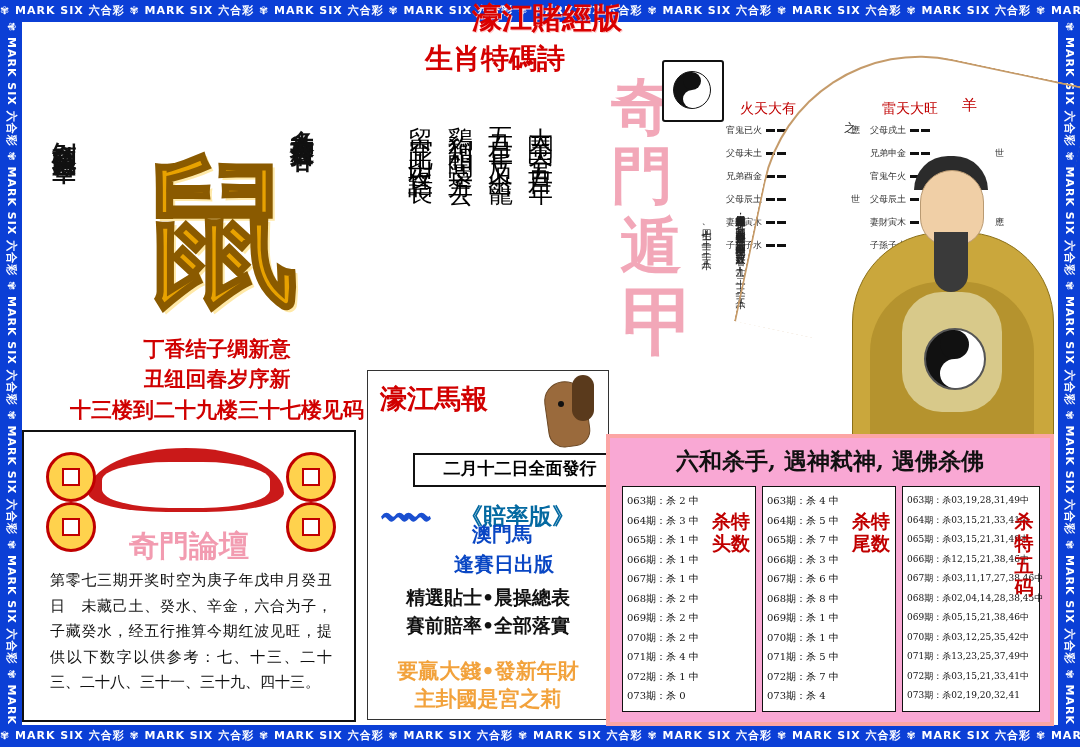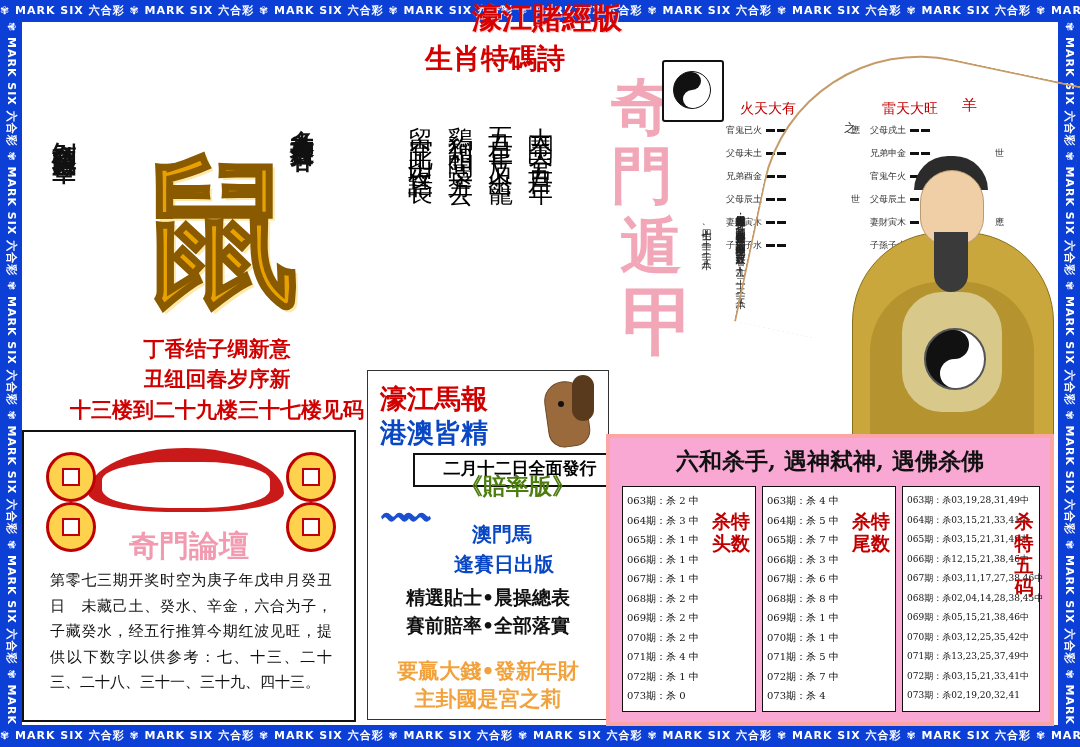--- a/index.html
+++ b/index.html
@@ -178,22 +178,22 @@
   .horse .hhead{position:absolute;left:168px;top:4px;width:64px;height:74px;}
   .horse .hhead .face{position:absolute;left:10px;top:6px;width:40px;height:64px;
     background:#9a6a3c;border-radius:20px 22px 16px 16px;transform:rotate(-8deg);border:1px solid #6b4825;}
   .horse .hhead .mane{position:absolute;left:36px;top:0px;width:22px;height:46px;background:#5a3a1c;border-radius:12px;}
   .horse .hhead .eye{position:absolute;left:22px;top:26px;width:6px;height:6px;background:#111;border-radius:50%;}
   .horse .datebox{position:absolute;left:12px;top:82px;width:210px;height:30px;border:2px solid #111;margin-left:33px;}
   .horse .datebox span{display:block;text-align:center;line-height:26px;font-size:17px;font-weight:bold;
     font-family:"DejaVu Serif","Liberation Serif",serif;}
   .horse .glyph{position:absolute;left:14px;top:124px;width:70px;height:34px;
     color:#1a4fd0;font-size:26px;font-weight:bold;letter-spacing:-4px;}
-  .horse .r1{position:absolute;left:92px;top:100px;font-family:"DejaVu Serif","Liberation Serif",serif;
-    font-size:23px;font-weight:bold;color:#4d7c0f;}
+  .horse .r1{position:absolute;left:92px;top:130px;font-family:"DejaVu Serif","Liberation Serif",serif;
+    font-size:23px;font-weight:bold;color:#0369a1;}
   .horse .r2{position:absolute;left:104px;top:150px;font-family:Liberation Serif, serif;
     font-size:20px;font-weight:bold;color:#0a47c4;}
   .horse .r3{position:absolute;left:86px;top:180px;font-family:"DejaVu Serif","Liberation Serif",serif;
     font-size:20px;font-weight:bold;color:#0a47c4;}
   .horse .b1{position:absolute;left:14px;top:214px;width:212px;text-align:center;
     font-family:"DejaVu Serif","Liberation Serif",serif;font-size:19px;font-weight:bold;color:#111;}
   .horse .b2{position:absolute;left:14px;top:242px;width:212px;text-align:center;
     font-family:"DejaVu Serif","Liberation Serif",serif;font-size:19px;font-weight:bold;color:#111;}
   .horse .o1{position:absolute;left:10px;top:286px;width:220px;text-align:center;
     font-family:"DejaVu Serif","Liberation Serif",serif;font-size:21px;font-weight:bold;color:#f2a23c;}
@@ -314,21 +314,20 @@
       <div class="coin c2"></div>
       <div class="coin c3"></div>
       <div class="coin c4"></div>
     </div>
     <div class="title">奇門論壇</div>
     <div class="body">第零七三期开奖时空为庚子年戊申月癸丑日　未藏己土、癸水、辛金，六合为子，子藏癸水，经五行推算今期红波见旺，提供以下数字以供参考：七、十三、二十三、二十八、三十一、三十九、四十三。</div>
   </div>
 
   <div class="horse">
     <div class="hline1">濠江馬報</div>
-    <div class="hline2">港澳皆精</div>
     <div class="hhead">
       <div class="face"></div>
       <div class="mane"></div>
       <div class="eye"></div>
     </div>
     <div class="datebox">
         <span>二月十二日全面發行</span>
       </div>
     <div class="glyph">〰〰</div>
     <div class="r1">《賠率版》</div>

